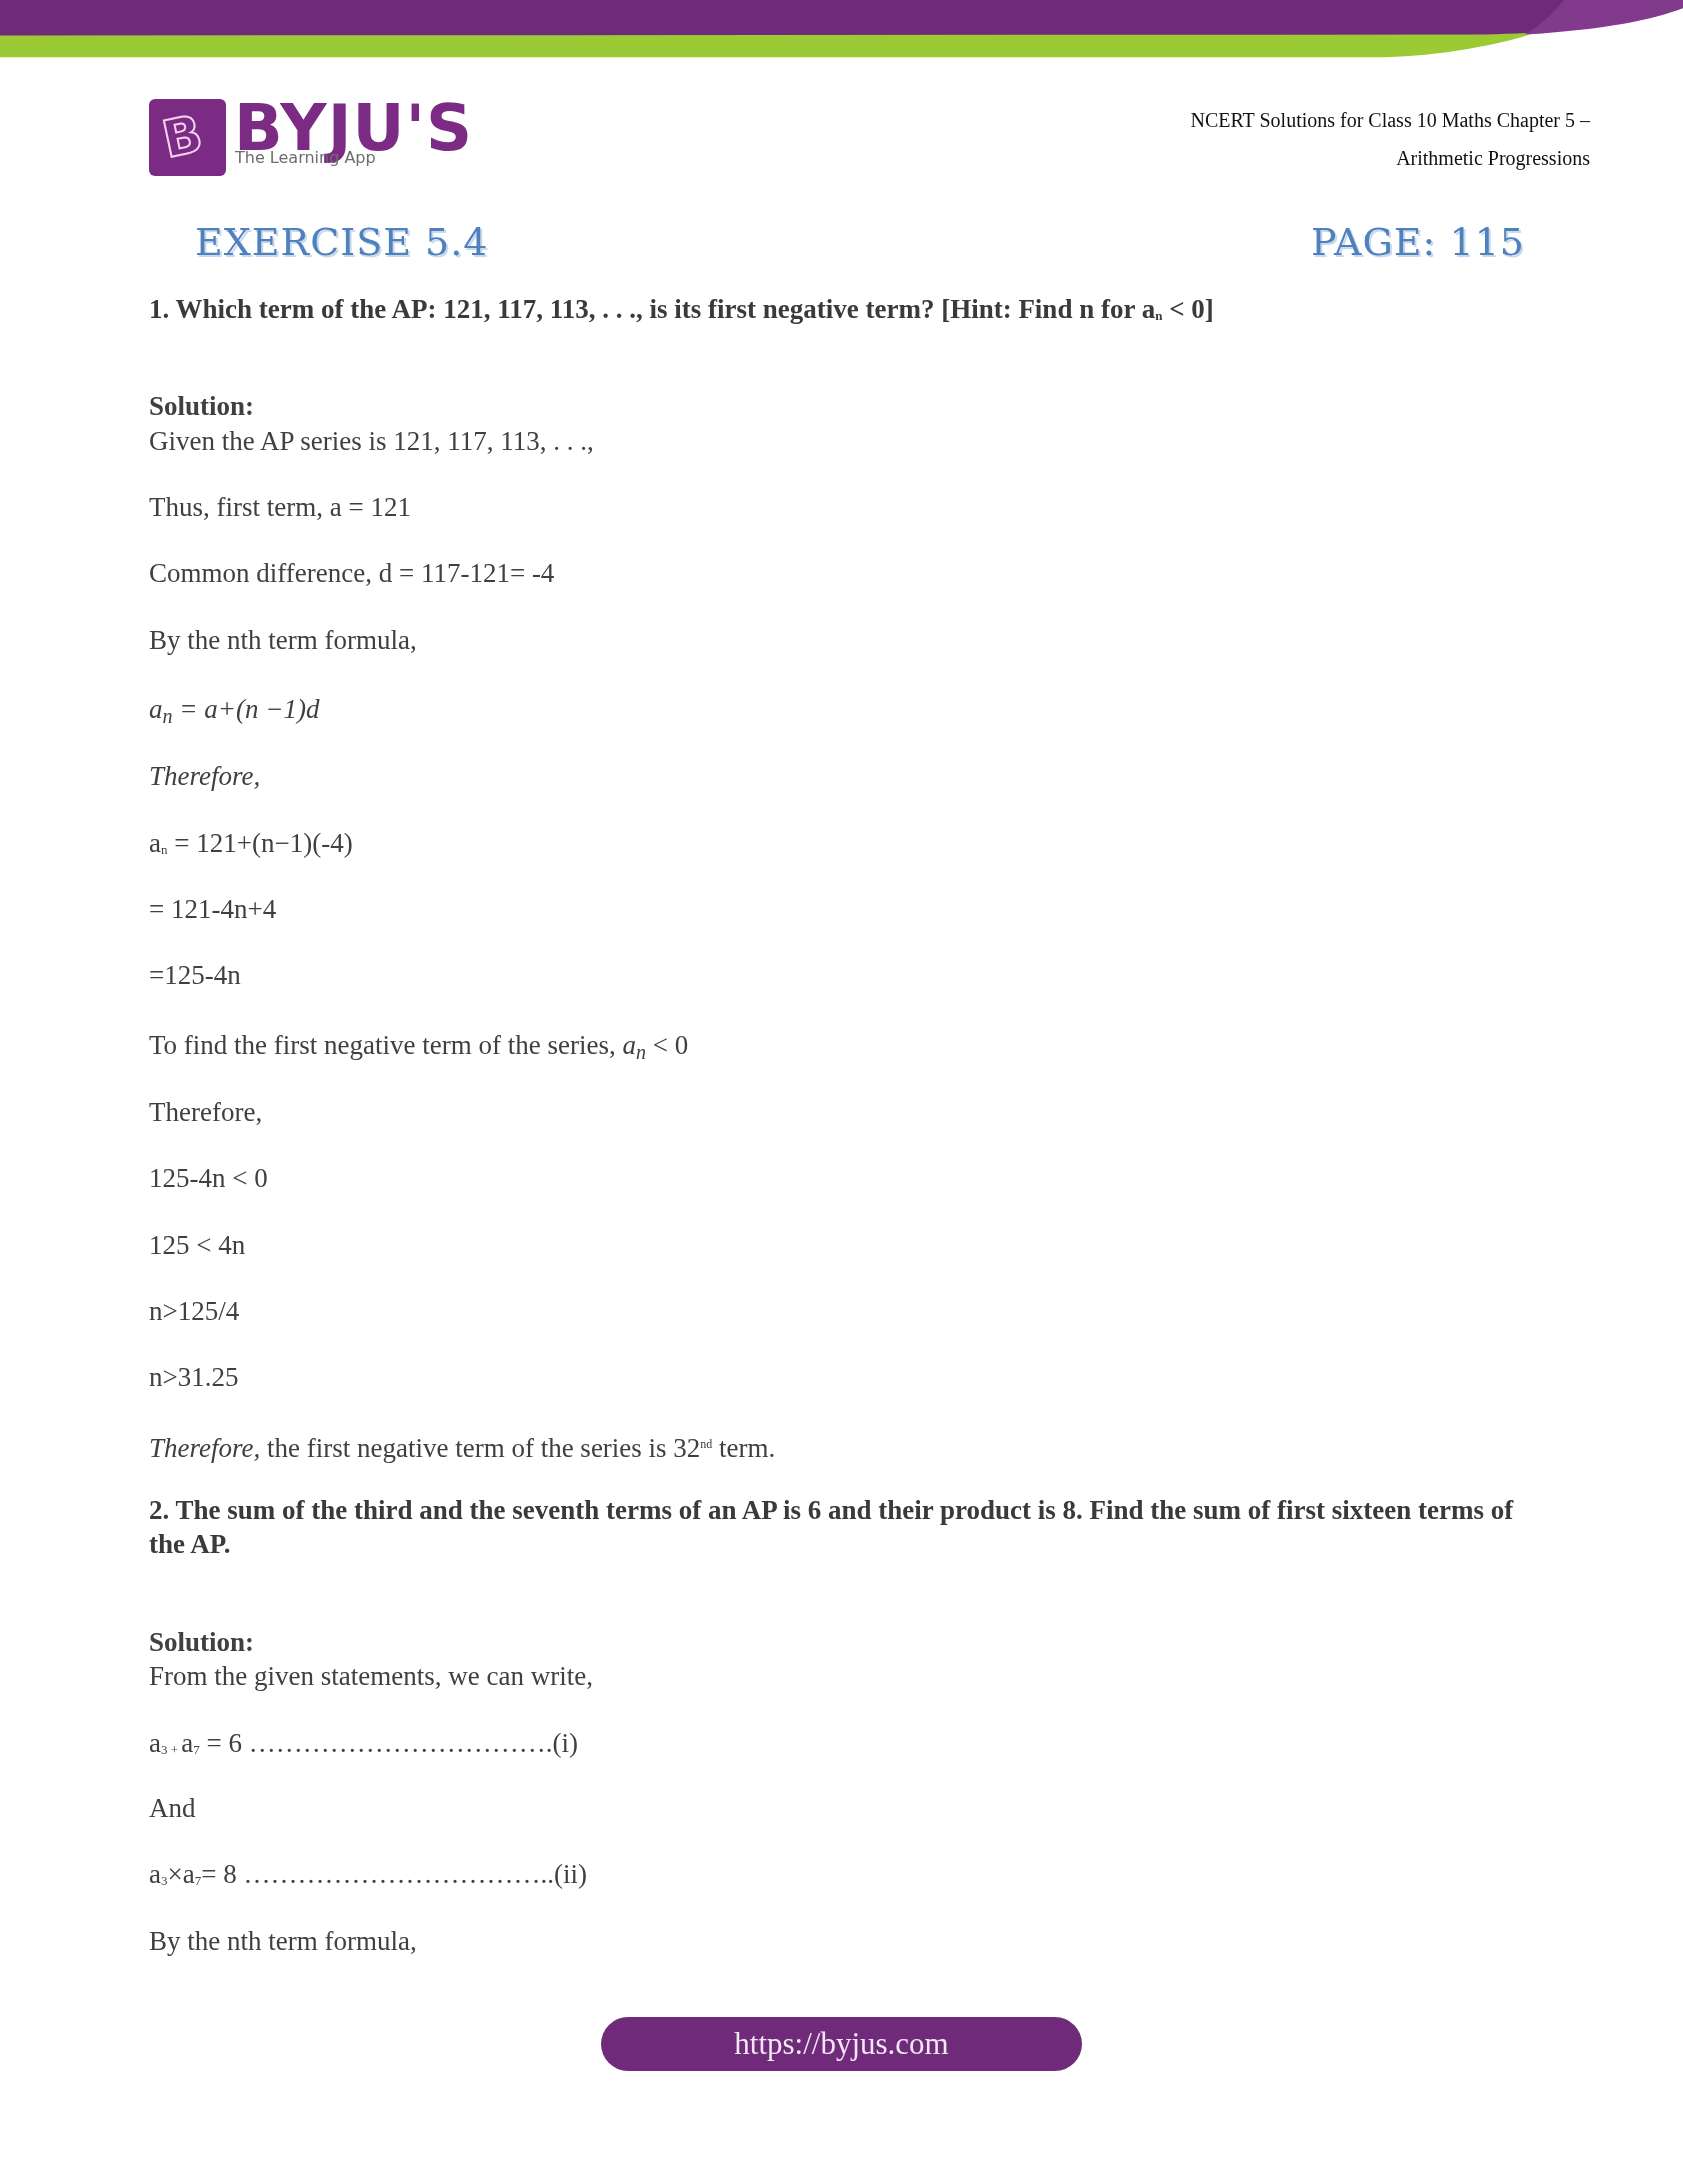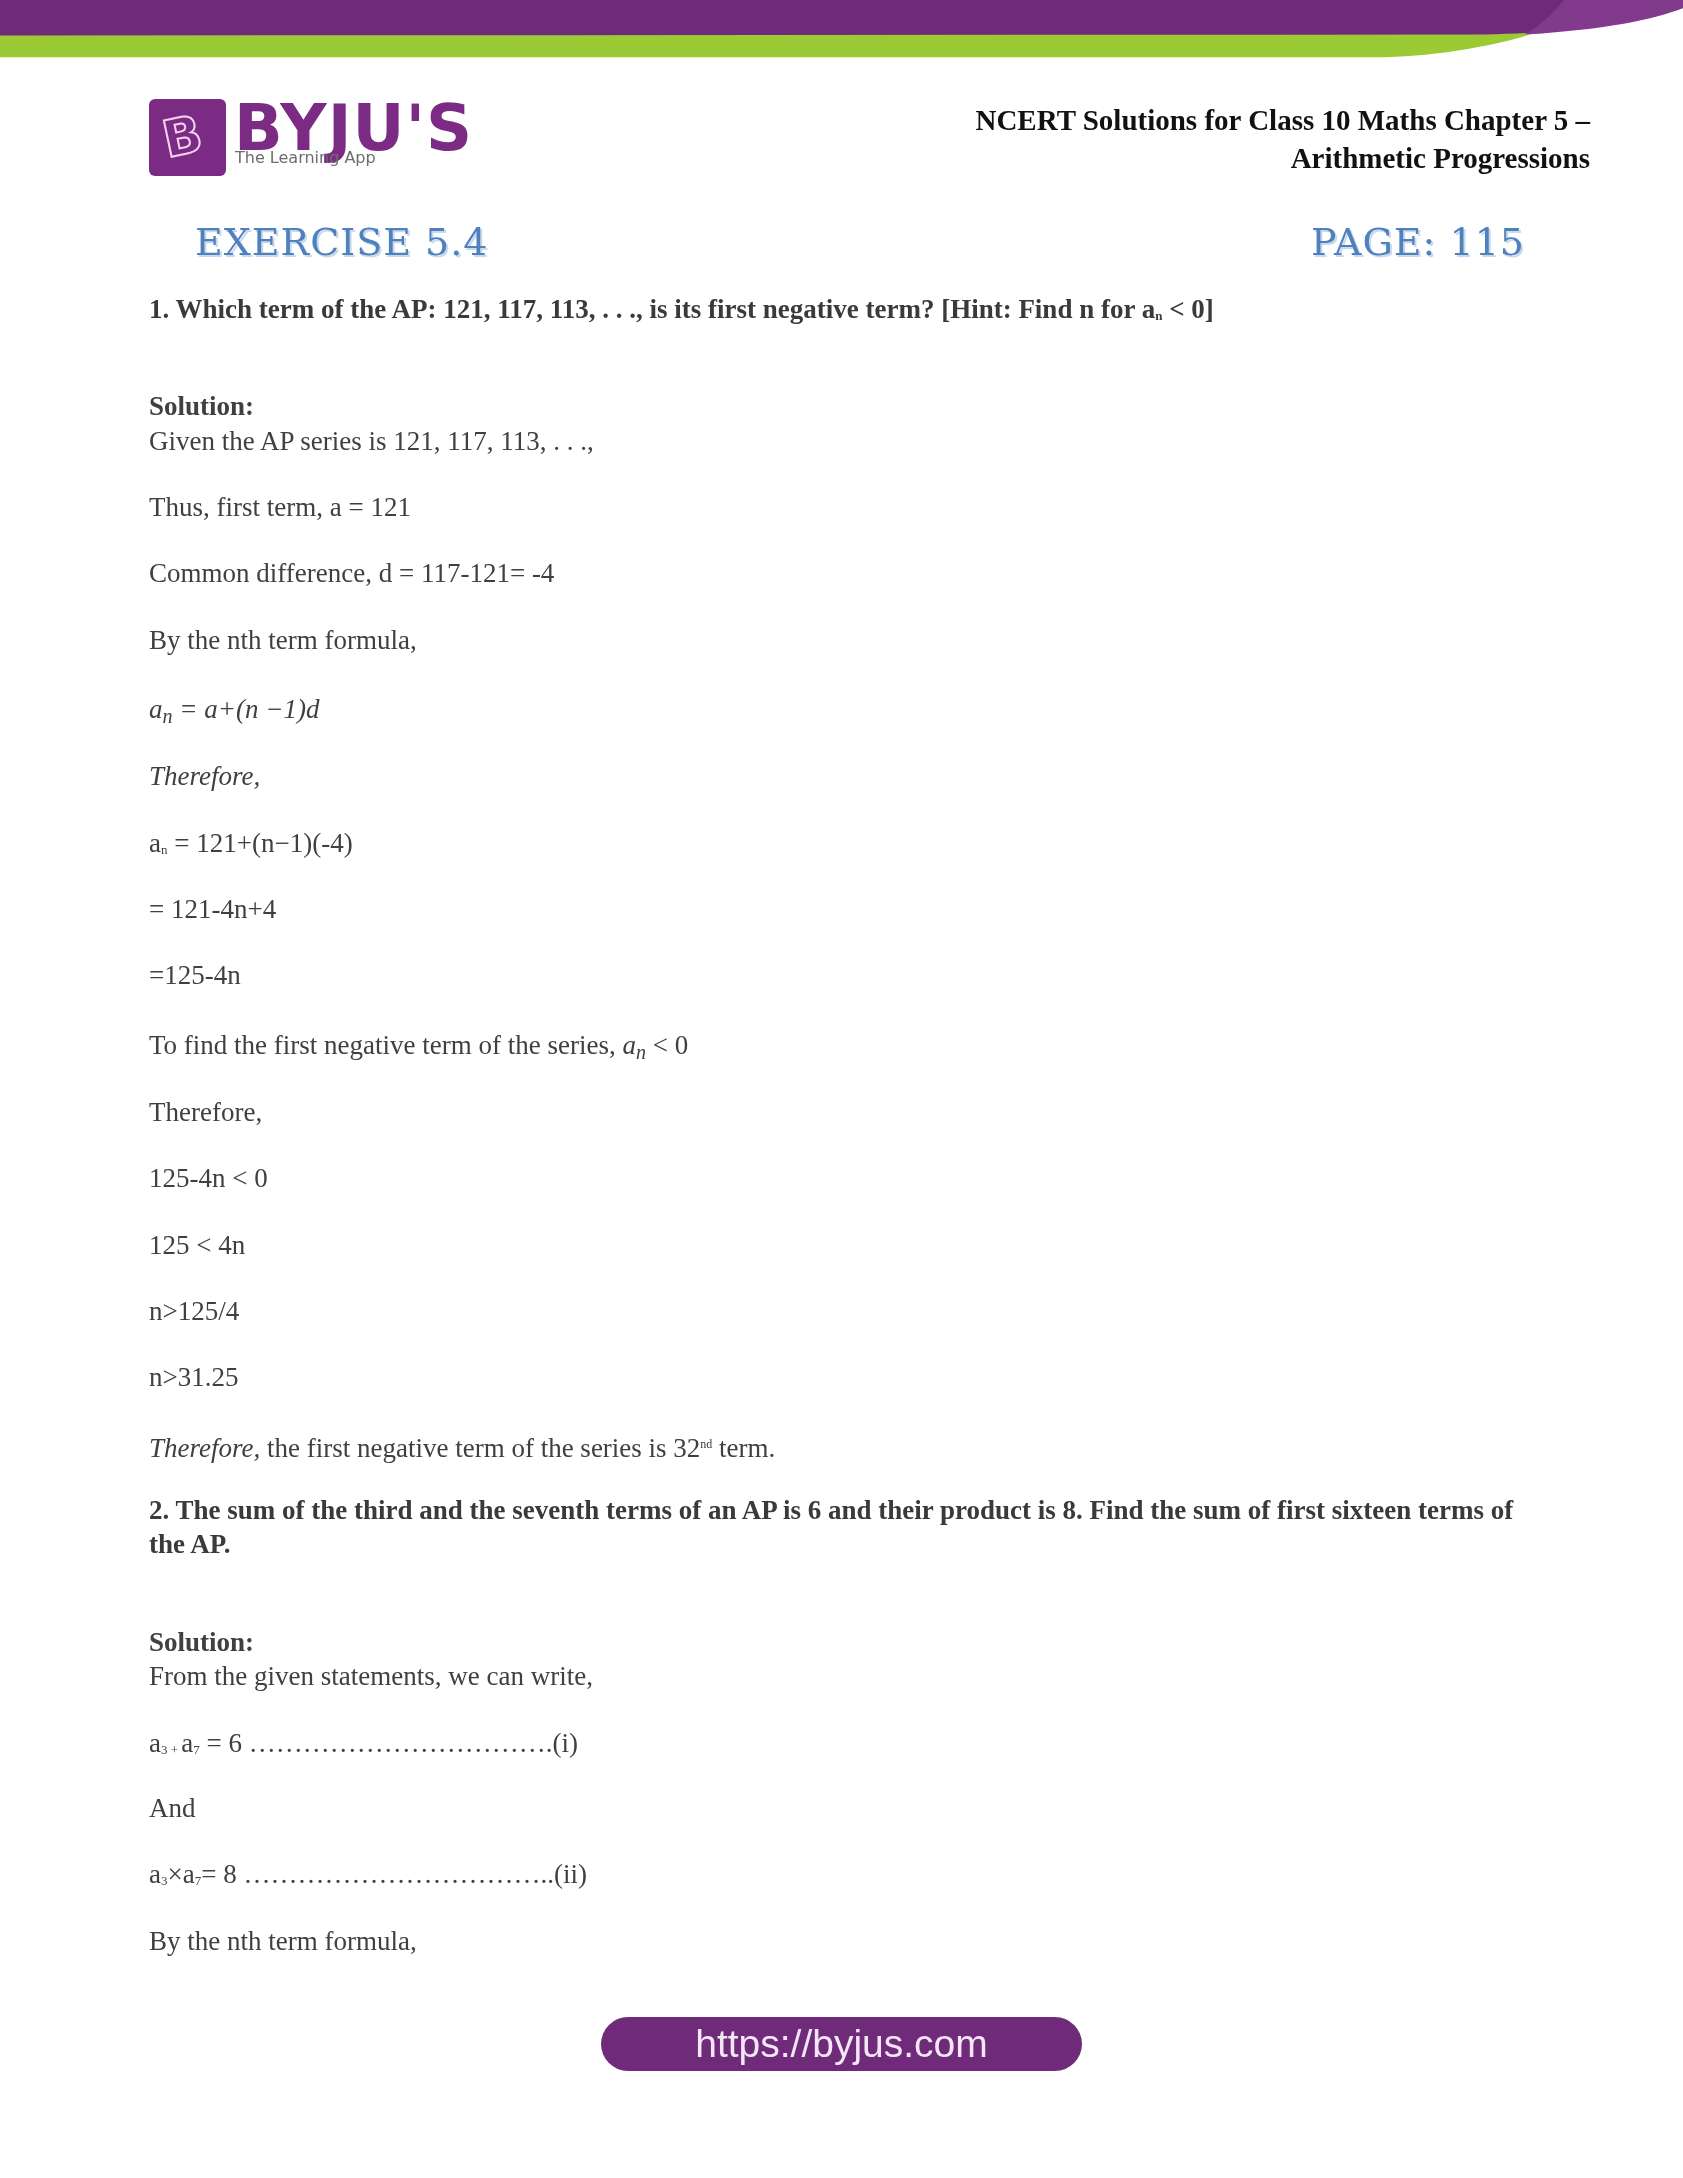--- a/index.html
+++ b/index.html
@@ -23,21 +23,21 @@
   .logo-name {
     position: absolute; left: 85px; top: -6px; font-family: "DejaVu Sans", sans-serif;
     font-weight: bold; font-size: 64px; color: #7b2b84; letter-spacing: 1px;
   }
   .logo-tag {
     position: absolute; left: 86px; top: 51px; font-family: "DejaVu Sans", sans-serif;
     font-size: 16px; color: #6d6d6d; white-space: nowrap;
   }
   .doc-title {
     position: absolute; right: 93px; top: 101px; text-align: right;
-    font-family: "Liberation Serif", serif; font-weight: bold; font-size: 29px;
+    font-family: "Liberation Serif", serif; font-weight: normal; font-size: 20px;
     line-height: 38px; color: #111111;
   }
   .ex-heading {
     position: absolute; top: 220px; font-family: "DejaVu Serif", serif;
     font-size: 38px; color: #4f81bd; letter-spacing: 1px;
     text-shadow: 2px 2px 0 #c9d9ee;
     margin-left: 46px;
   }
   .ex-left { left: 149px; }
   .ex-right { right: 158px; }
@@ -48,21 +48,21 @@
   .q { font-weight: bold; color: #3a3a3a; }
   .it { font-style: italic; }
   sub.s { font-size: 13px; vertical-align: -2px; }
   sup.s { font-size: 12px; vertical-align: 9px; }
   sub.m { font-size: 20px; vertical-align: -5px; font-style: italic; }
   .q2 { white-space: normal; width: 1406px; line-height: 34px; }
   .footer-pill {
     position: absolute; left: 601px; top: 2017px; width: 481px; height: 54px;
     background: #6f2a7a; border-radius: 28px;
     display: flex; align-items: center; justify-content: center;
-    font-family: Liberation Sans, sans-serif; font-size: 39px; color: #f3e6f5;
+    font-family: Liberation Serif, serif; font-size: 31px; color: #f3e6f5;
     text-decoration: none;
   }
 </style>
 </head>
 <body>
 
 <svg class="banner" viewBox="0 0 1700 70" preserveAspectRatio="none">
   <path d="M0 36 L0 58 L1390 58 C1450 58 1520 45 1560 30 L1560 0 L0 0 Z" fill="#9bca34"></path>
   <path d="M0 0 L1700 0 L1700 8 C1660 22 1600 33 1500 35 L0 36 Z" fill="#6f2a7a"></path>
   <path d="M1540 35 C1620 30 1670 20 1700 8 L1700 0 L1580 0 C1565 18 1550 30 1540 35 Z" fill="#823a8c"></path>

